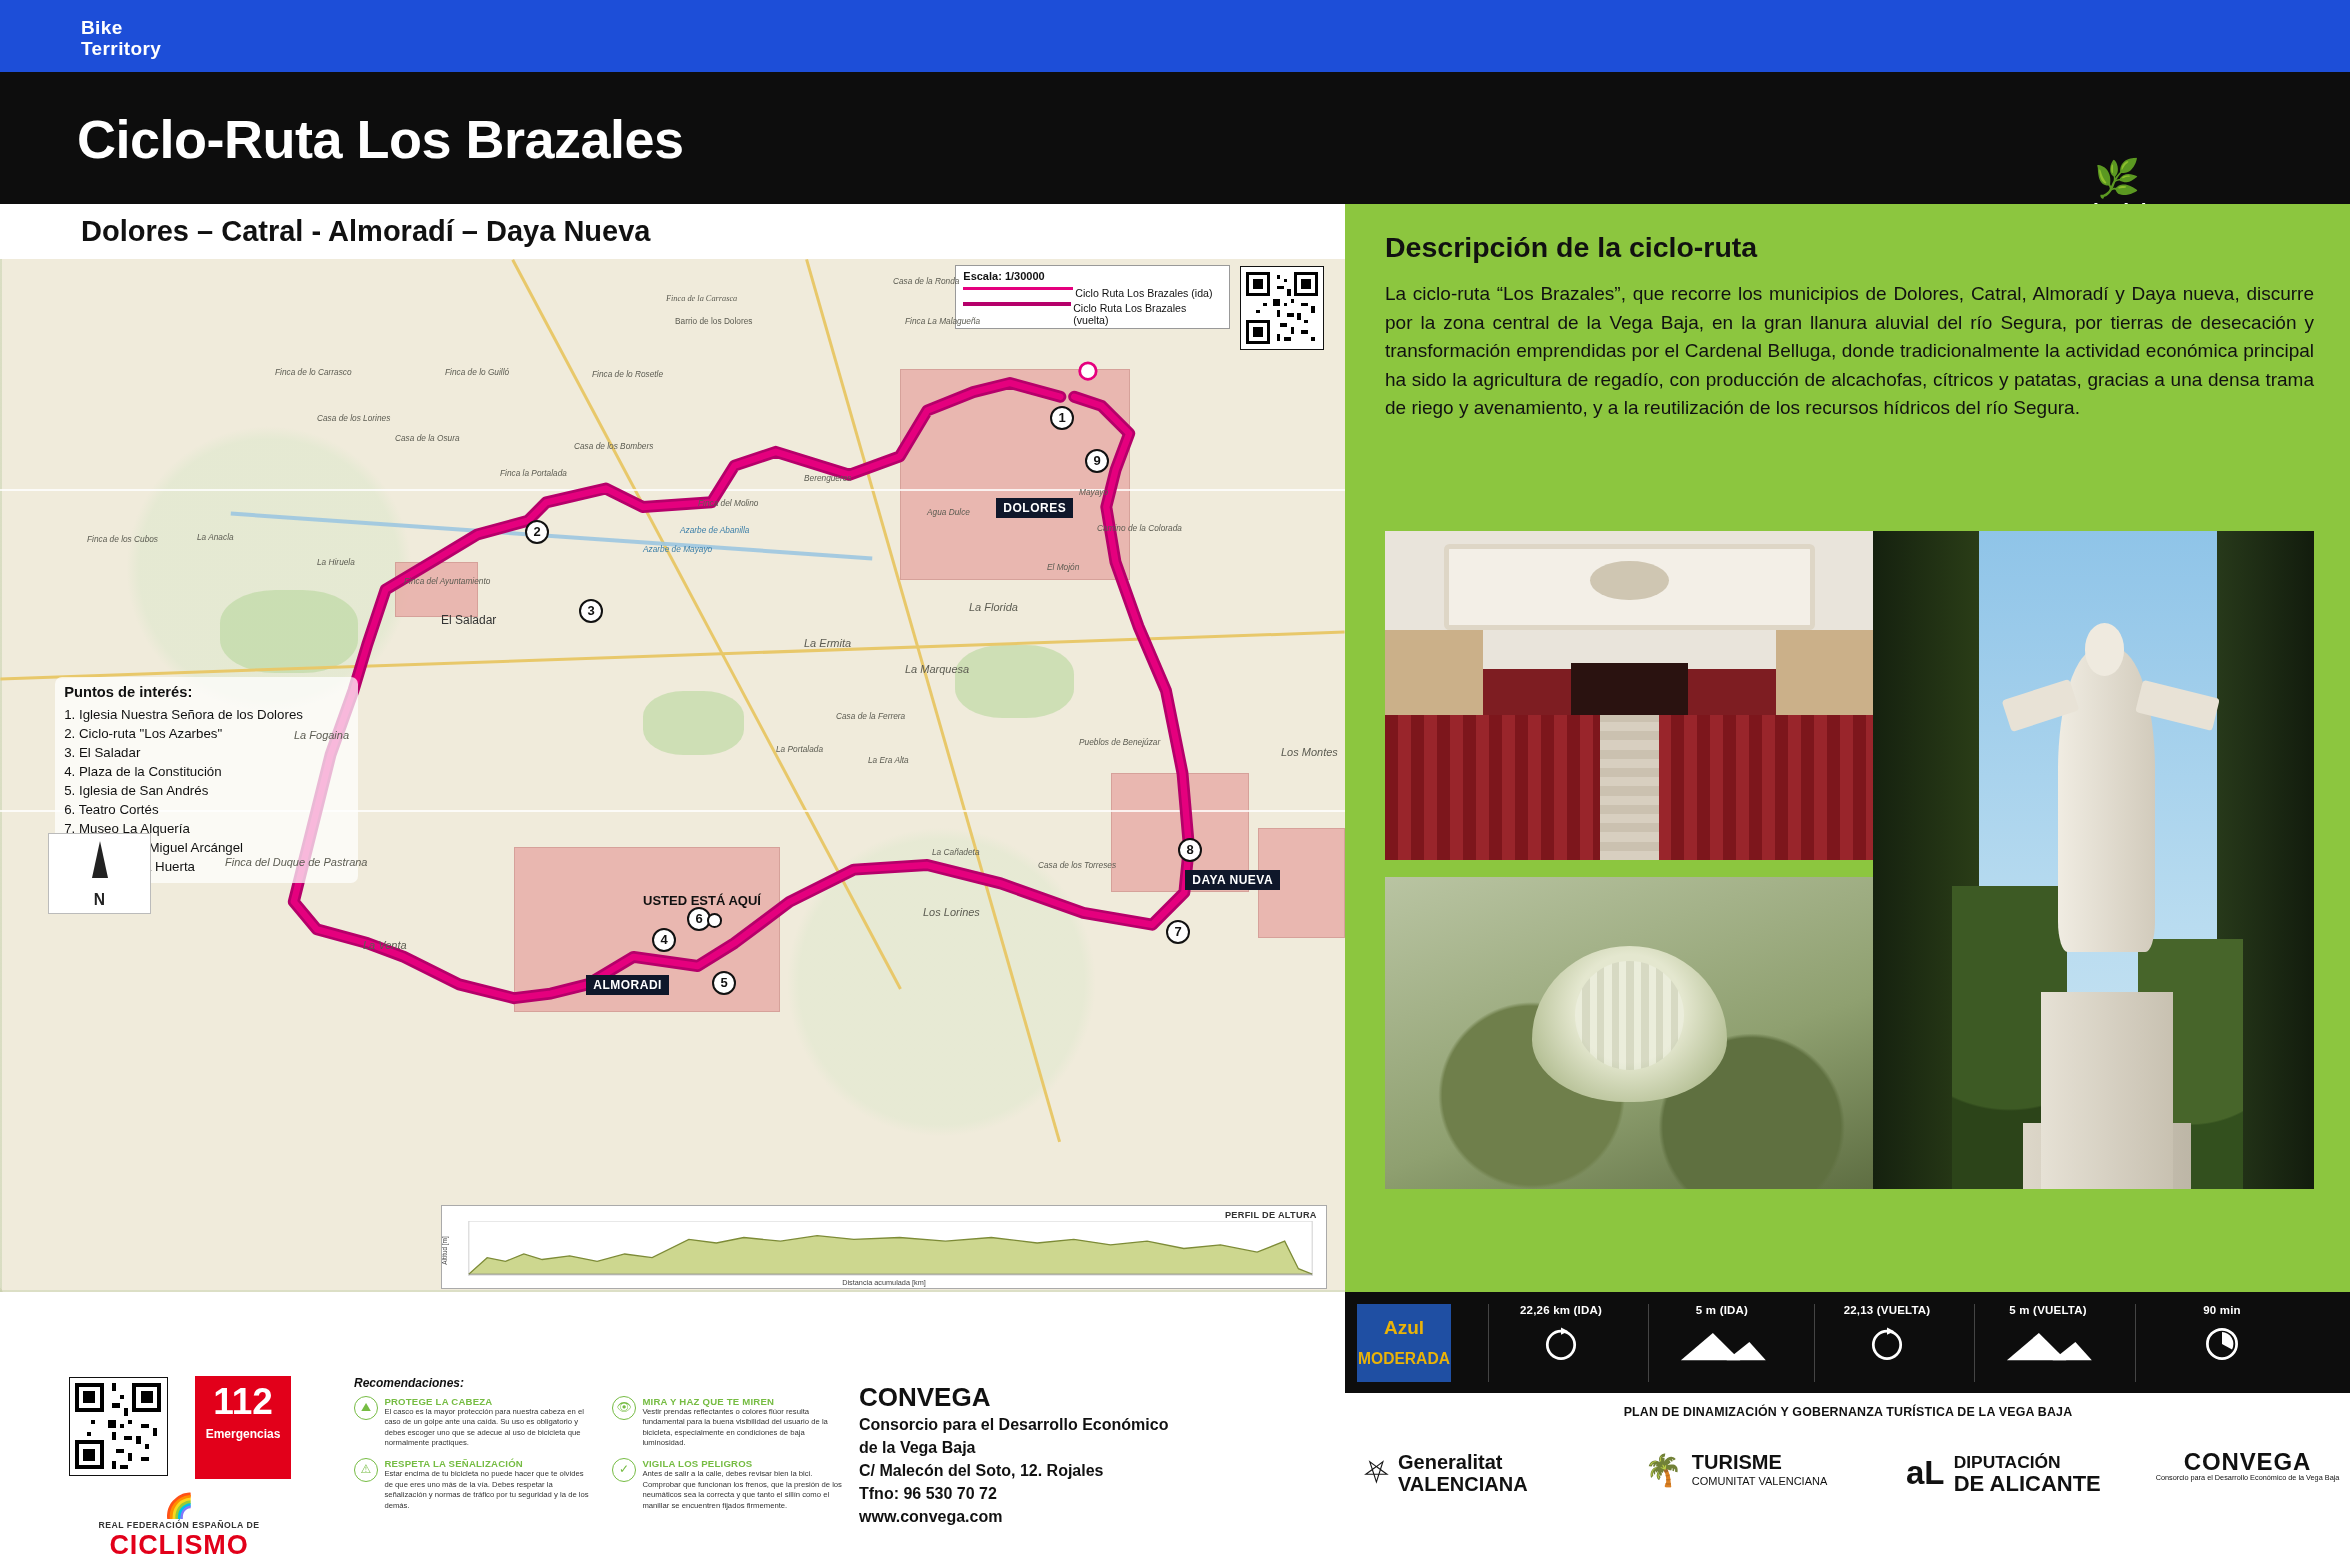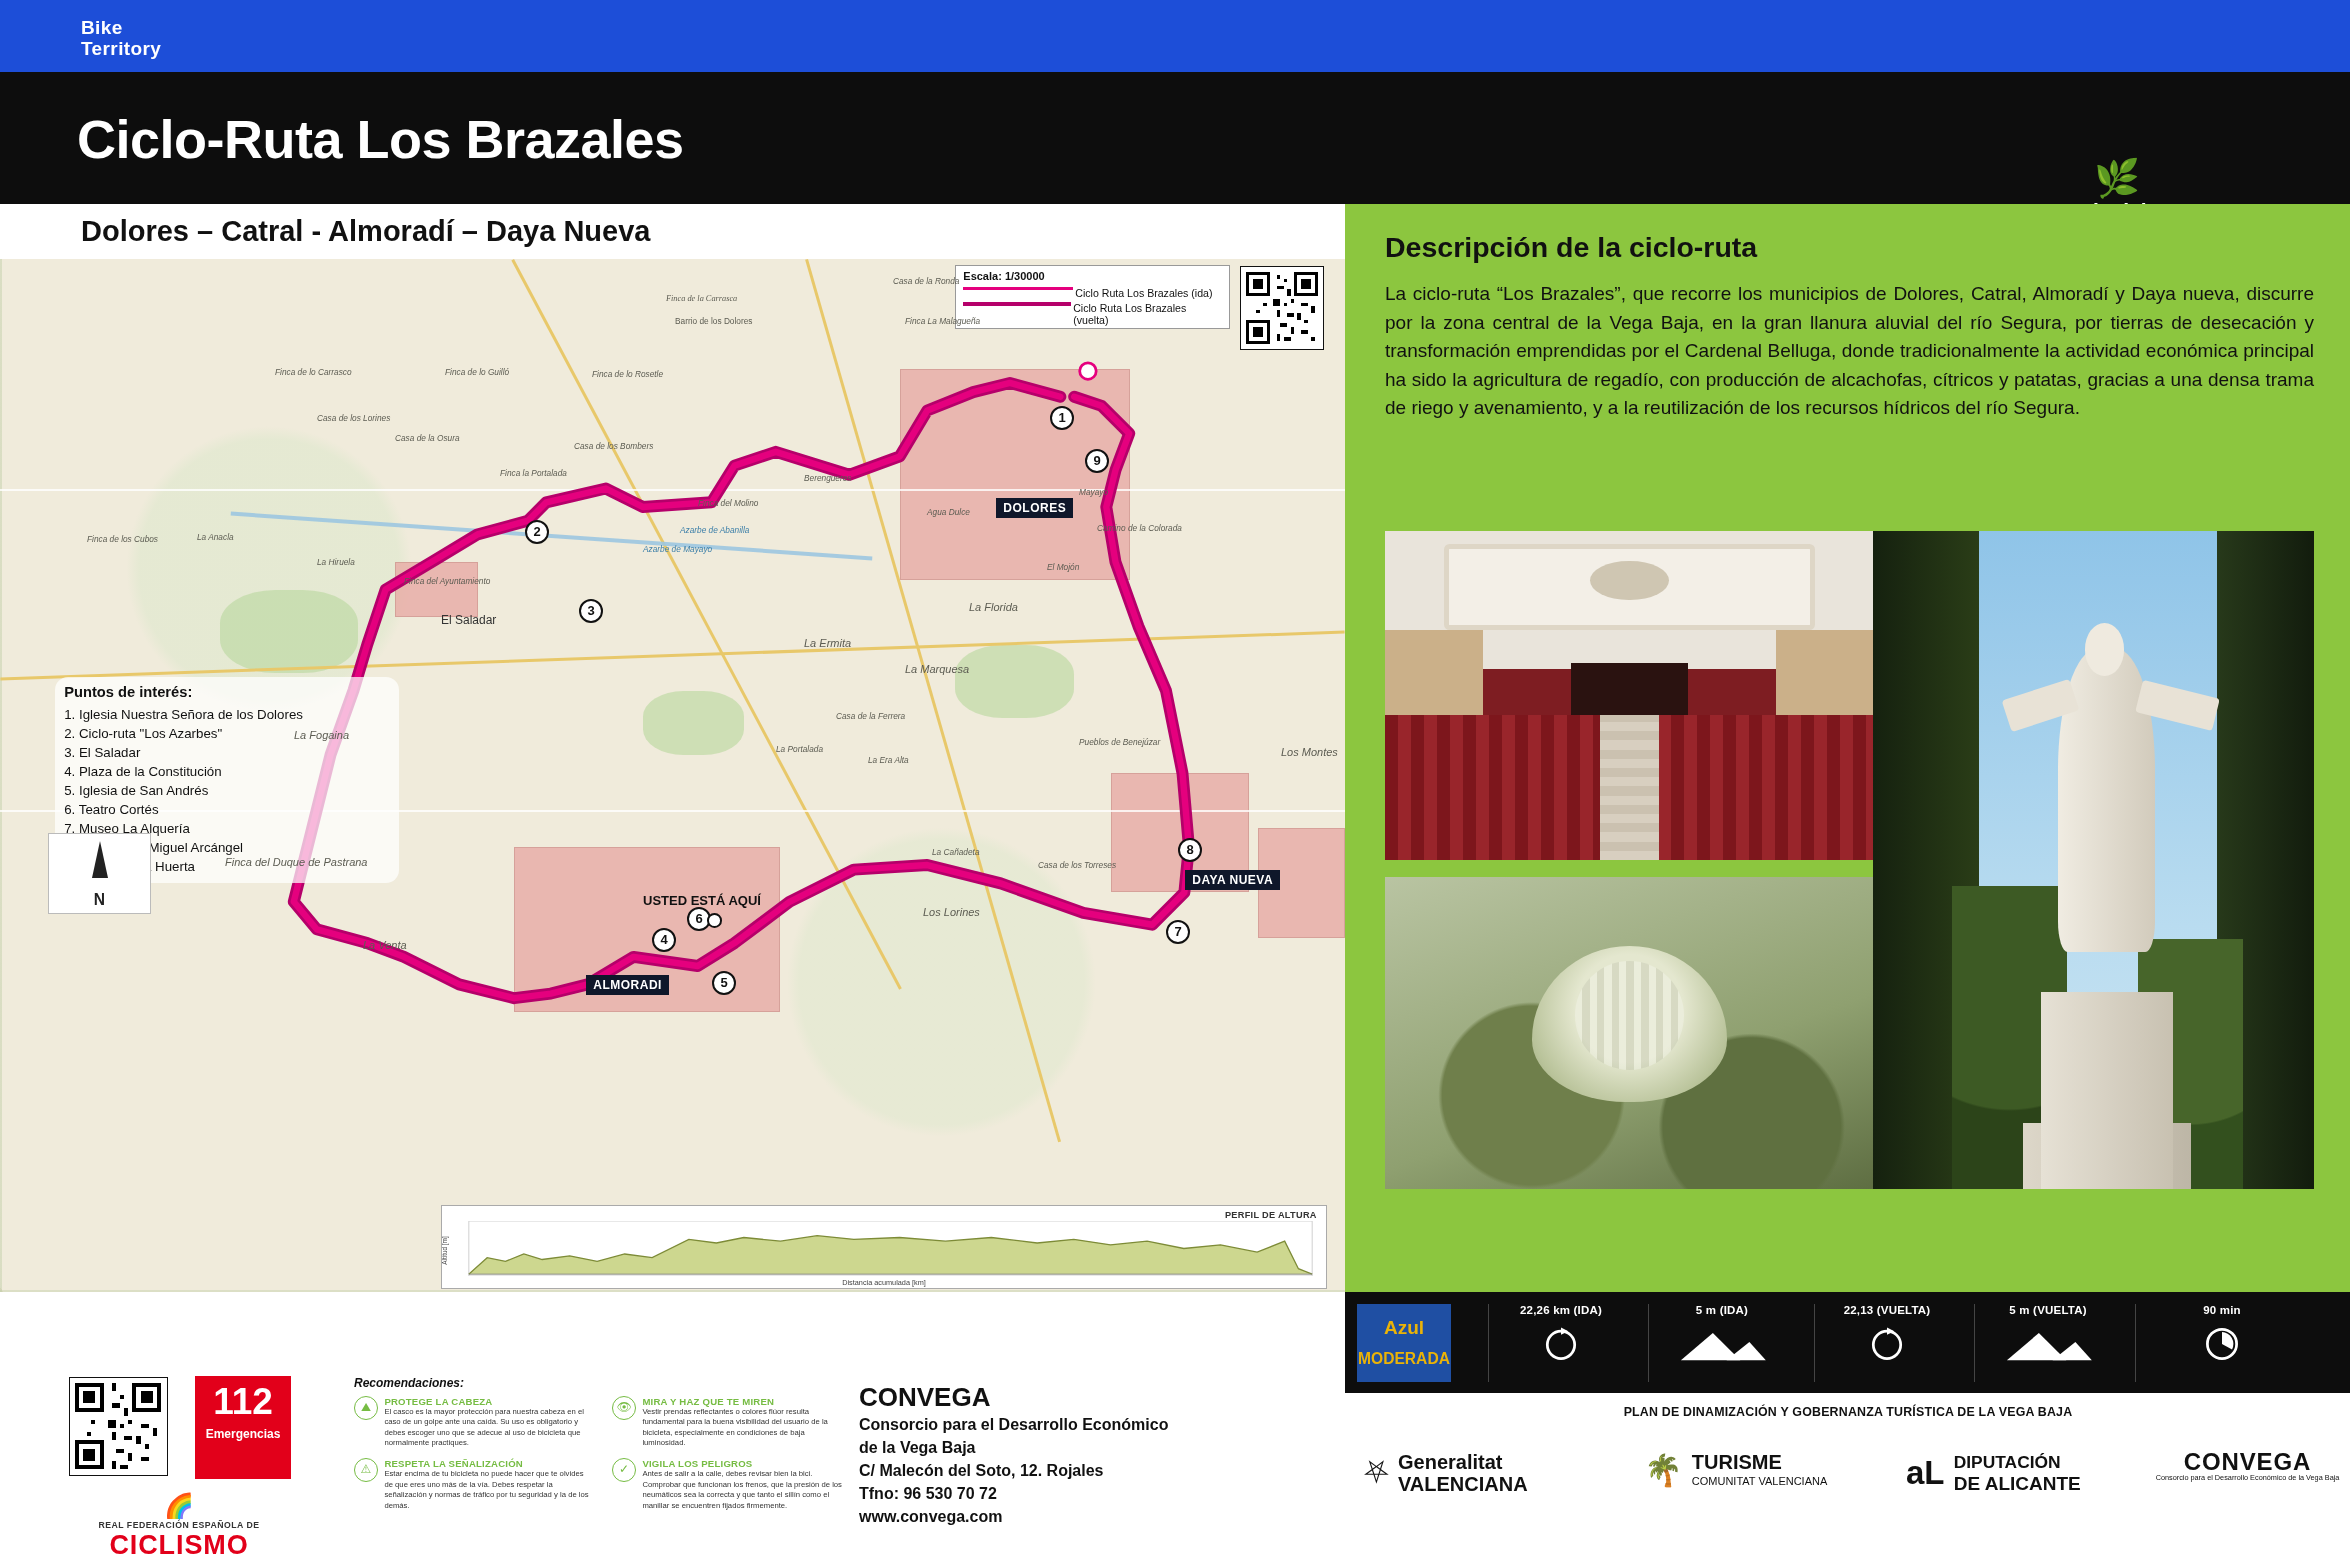--- a/index.html
+++ b/index.html
@@ -161,22 +161,22 @@
   #legend .lrow { display:flex; gap:2px; margin-bottom:3.7px; }
   #legend .swatch { width:110px; height:3.7px; background:#e5007e; }
   #legend .swatch.b { background:#b5006a; }
 
   
   #mapqr { position:absolute; left:1240px; top:7.3px; width:84px; height:84px;
            background:#fff; border:1.8px solid #111; padding:4.6px; }
 
   
   #poi {
-    position:absolute; left:55px; top:418px; width:344px;
-    background: rgba(255,255,255,.72); padding:7.3px 9.2px; border-radius:13px;
+    position:absolute; left:55px; top:418px; width:303px;
+    background: rgba(255,255,255,.72); padding:7.3px 9.2px; border-radius:7px;
   }
   #poi .ptitle { font-weight:bold; font-size:14.7px; margin-bottom:4.6px; color:#111; }
   #poi ol { list-style:none; font-size:13.3px; line-height:19px; color:#111; }
 
   
   #compass { position:absolute; left:48px; top:574px; width:103px; height:81px;
      background:#ffffff; border:0.9px solid #bbb; }
   #compass .needle { position:absolute; left:50%; top:7.3px; transform:translateX(-50%);
      width:0; height:0; border-left:8.3px solid transparent; border-right:8.3px solid transparent;
      border-bottom:37px solid #222; }
@@ -643,21 +643,21 @@
       <span class="s2" style="display:block;font-size:11px;">COMUNITAT VALENCIANA</span>
     </span>
   </div>
 </div>
 
 <div class="spon" style="left:1906px;width:230px;">
   <div style="display:flex;align-items:center;gap:9.2px;">
     <span style="font-size:33px;font-weight:bold;color:#111;">aL</span>
     <span>
       <span class="s1" style="display:block;font-size:17.4px;">DIPUTACIÓN</span>
-      <span class="s1" style="display:block;font-size:19px;">DE ALICANTE</span>
+      <span class="s1" style="display:block;font-size:22px;">DE ALICANTE</span>
     </span>
   </div>
 </div>
 
 <div class="spon" style="left:2149px;width:197px;text-align:center;">
   <span class="s1" style="display:block;font-size:24px;letter-spacing:0.9px;">CONVEGA</span>
   <span class="s3" style="display:block;">Consorcio para el Desarrollo Económico de la Vega Baja</span>
 </div>
 
 

